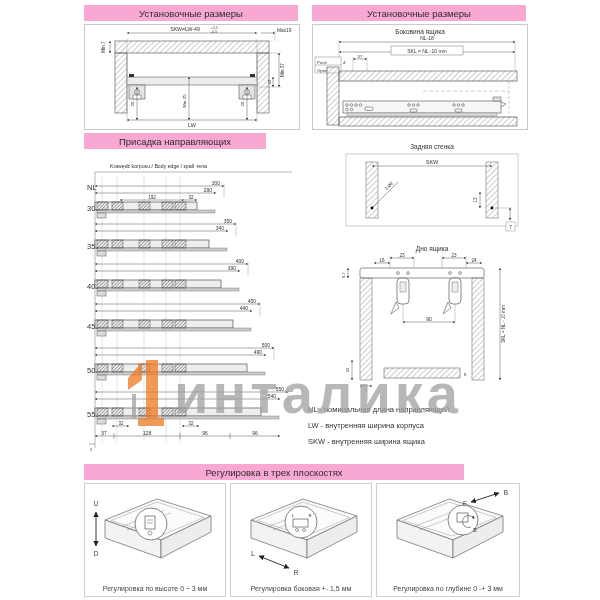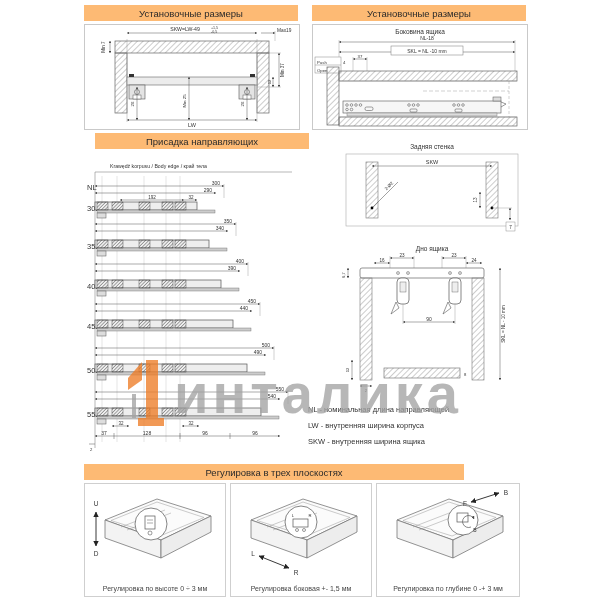--- a/index.html
+++ b/index.html
@@ -1,18 +1,18 @@
 <!DOCTYPE html>
 <html><head>
 <meta charset="utf-8">
 <style>
   html,body{margin:0;padding:0;background:#fff;}
   #app{position:relative;width:600px;height:600px;background:#fff;overflow:hidden;
        font-family:"Liberation Sans",sans-serif;}
-  .hdr{position:absolute;height:16px;background:#fdba74;display:flex;align-items:center;
+  .hdr{position:absolute;height:16px;background:#f9a8d4;display:flex;align-items:center;
        justify-content:center;font-size:9.5px;color:#2a2a2a;}
   .frame{position:absolute;border:1px solid #c9c9c9;background:#fff;}
   .abs{position:absolute;}
   svg text{font-family:"Liberation Sans",sans-serif;fill:#333;}
   .legend{position:absolute;left:308px;top:402px;width:225px;z-index:3;}
   .legend div{font-size:7.5px;color:#333;line-height:16px;white-space:nowrap;}
   .adj-box{position:absolute;top:483px;height:112px;border:1px solid #cfcfcf;background:#fff;}
   .adj-caption{position:absolute;bottom:4px;left:0;width:100%;text-align:center;
        font-size:7px;color:#444;}
   .wm{position:absolute;left:122px;top:354px;display:flex;align-items:flex-start;gap:0;
@@ -40,21 +40,21 @@
       </marker>
     </defs>
   </svg>
 
   <div class="hdr" style="left:84px;top:5px;width:214px;">
     <span>Установочные размеры</span>
   </div>
   <div class="hdr" style="left:312px;top:5px;width:214px;">
     <span>Установочные размеры</span>
   </div>
-  <div class="hdr" style="left:95px;top:133px;width:214px;">
+  <div class="hdr" style="left:84px;top:133px;width:182px;">
     <span>Присадка направляющих</span>
   </div>
   <div class="hdr" style="left:84px;top:464px;width:380px;">
     <span>Регулировка в трех плоскостях</span>
   </div>
 
   <div class="frame" style="left:84px;top:24px;width:214px;height:104px;">
     <svg width="212" height="102" viewBox="0 0 212 102">
 
       <rect x="30" y="16" width="154" height="12" fill="url(#h1)" stroke="#666" stroke-width="0.7"></rect>

